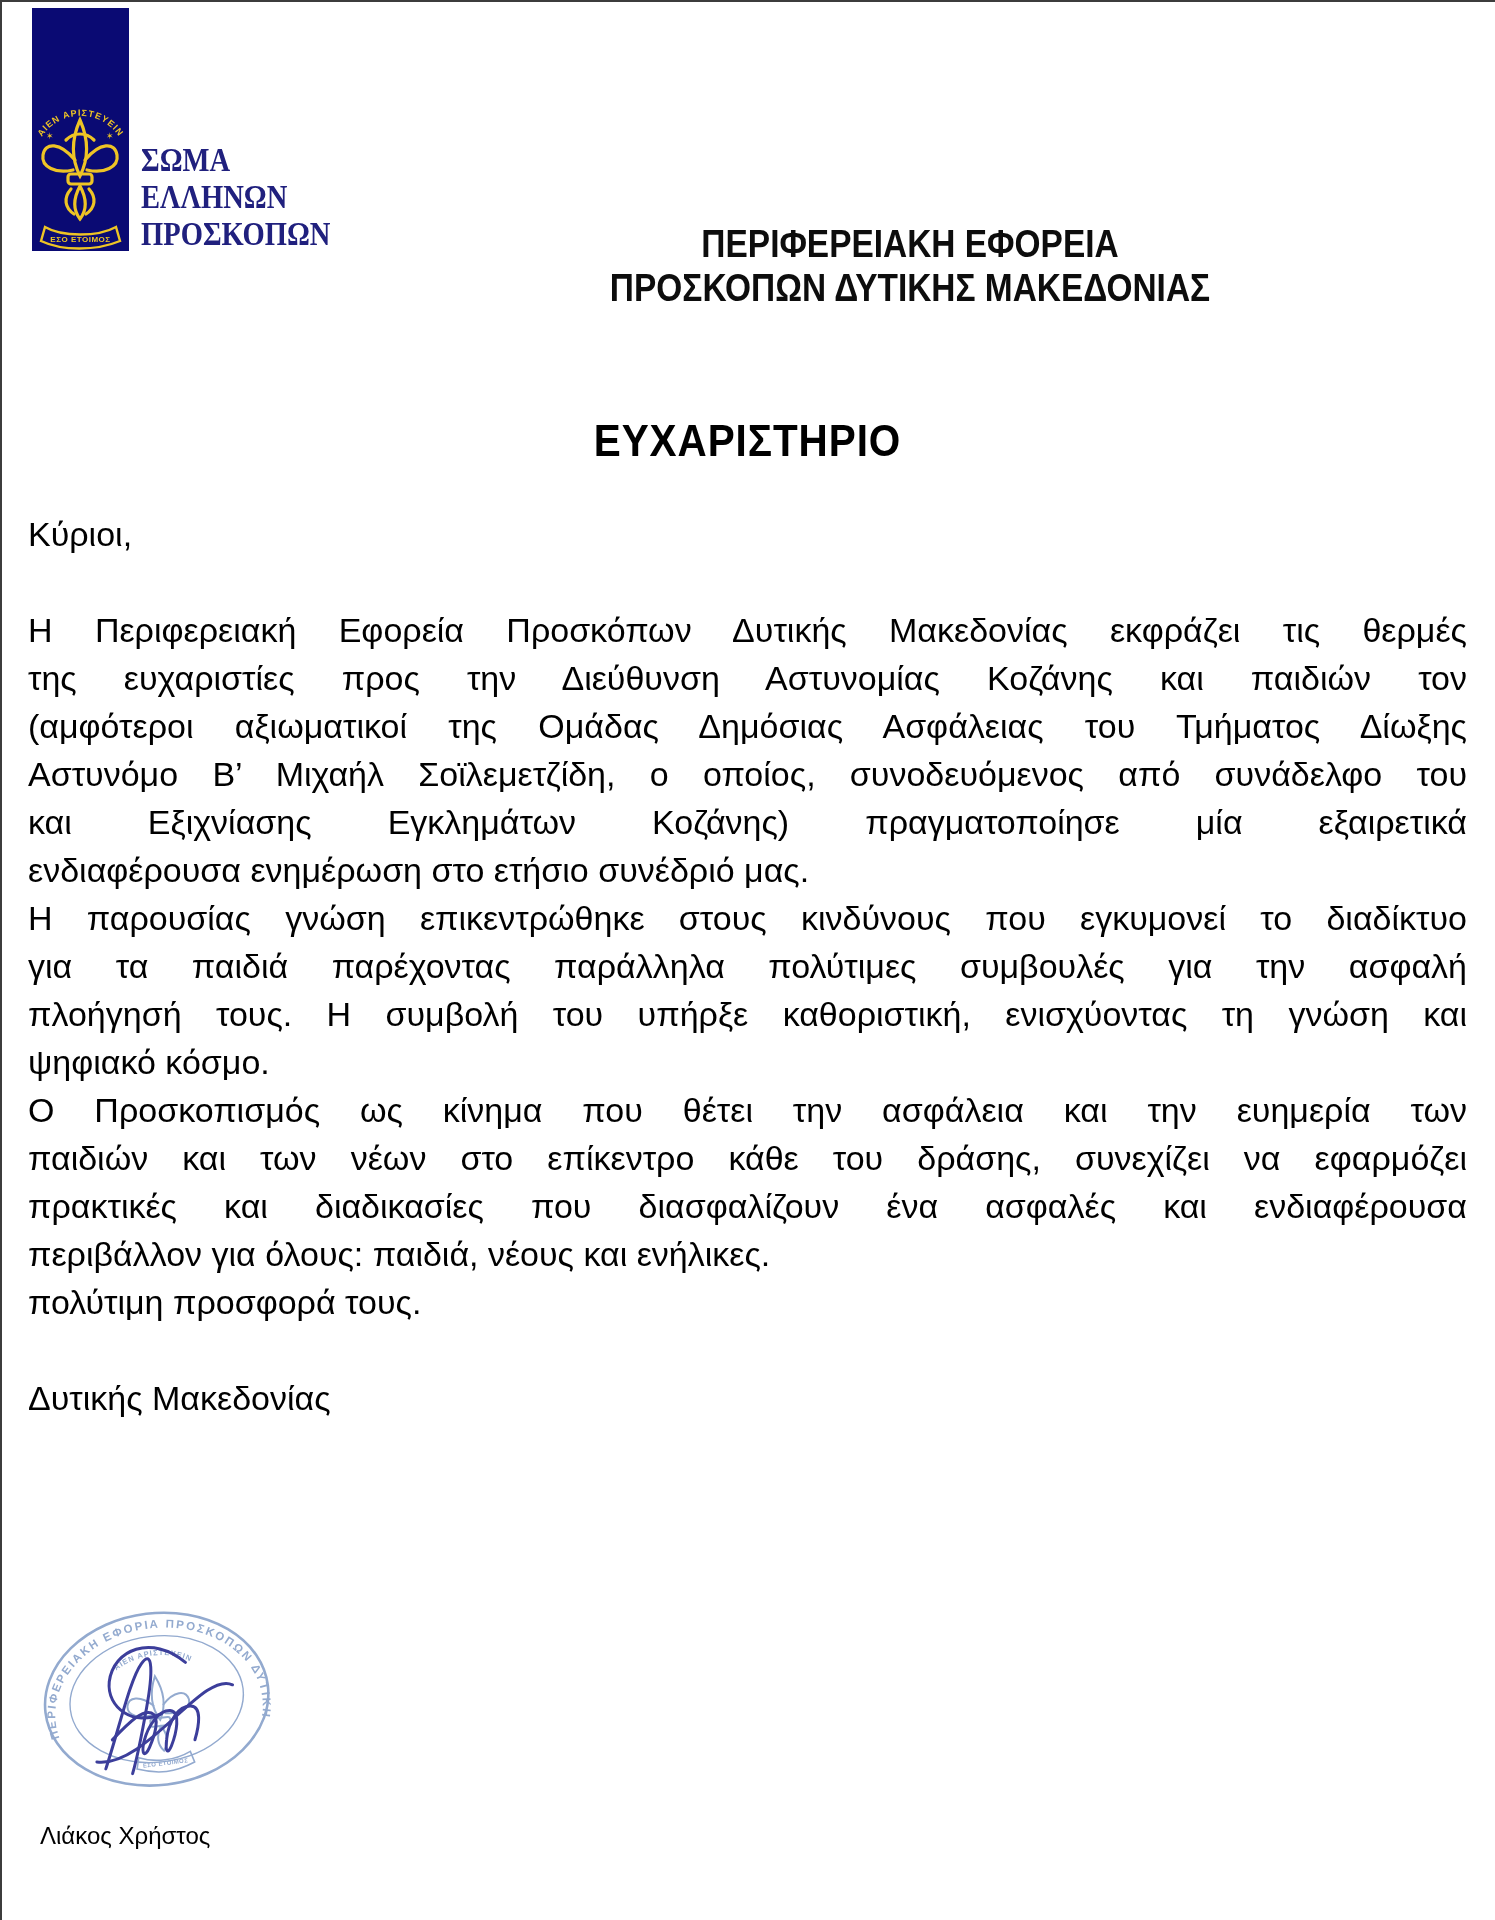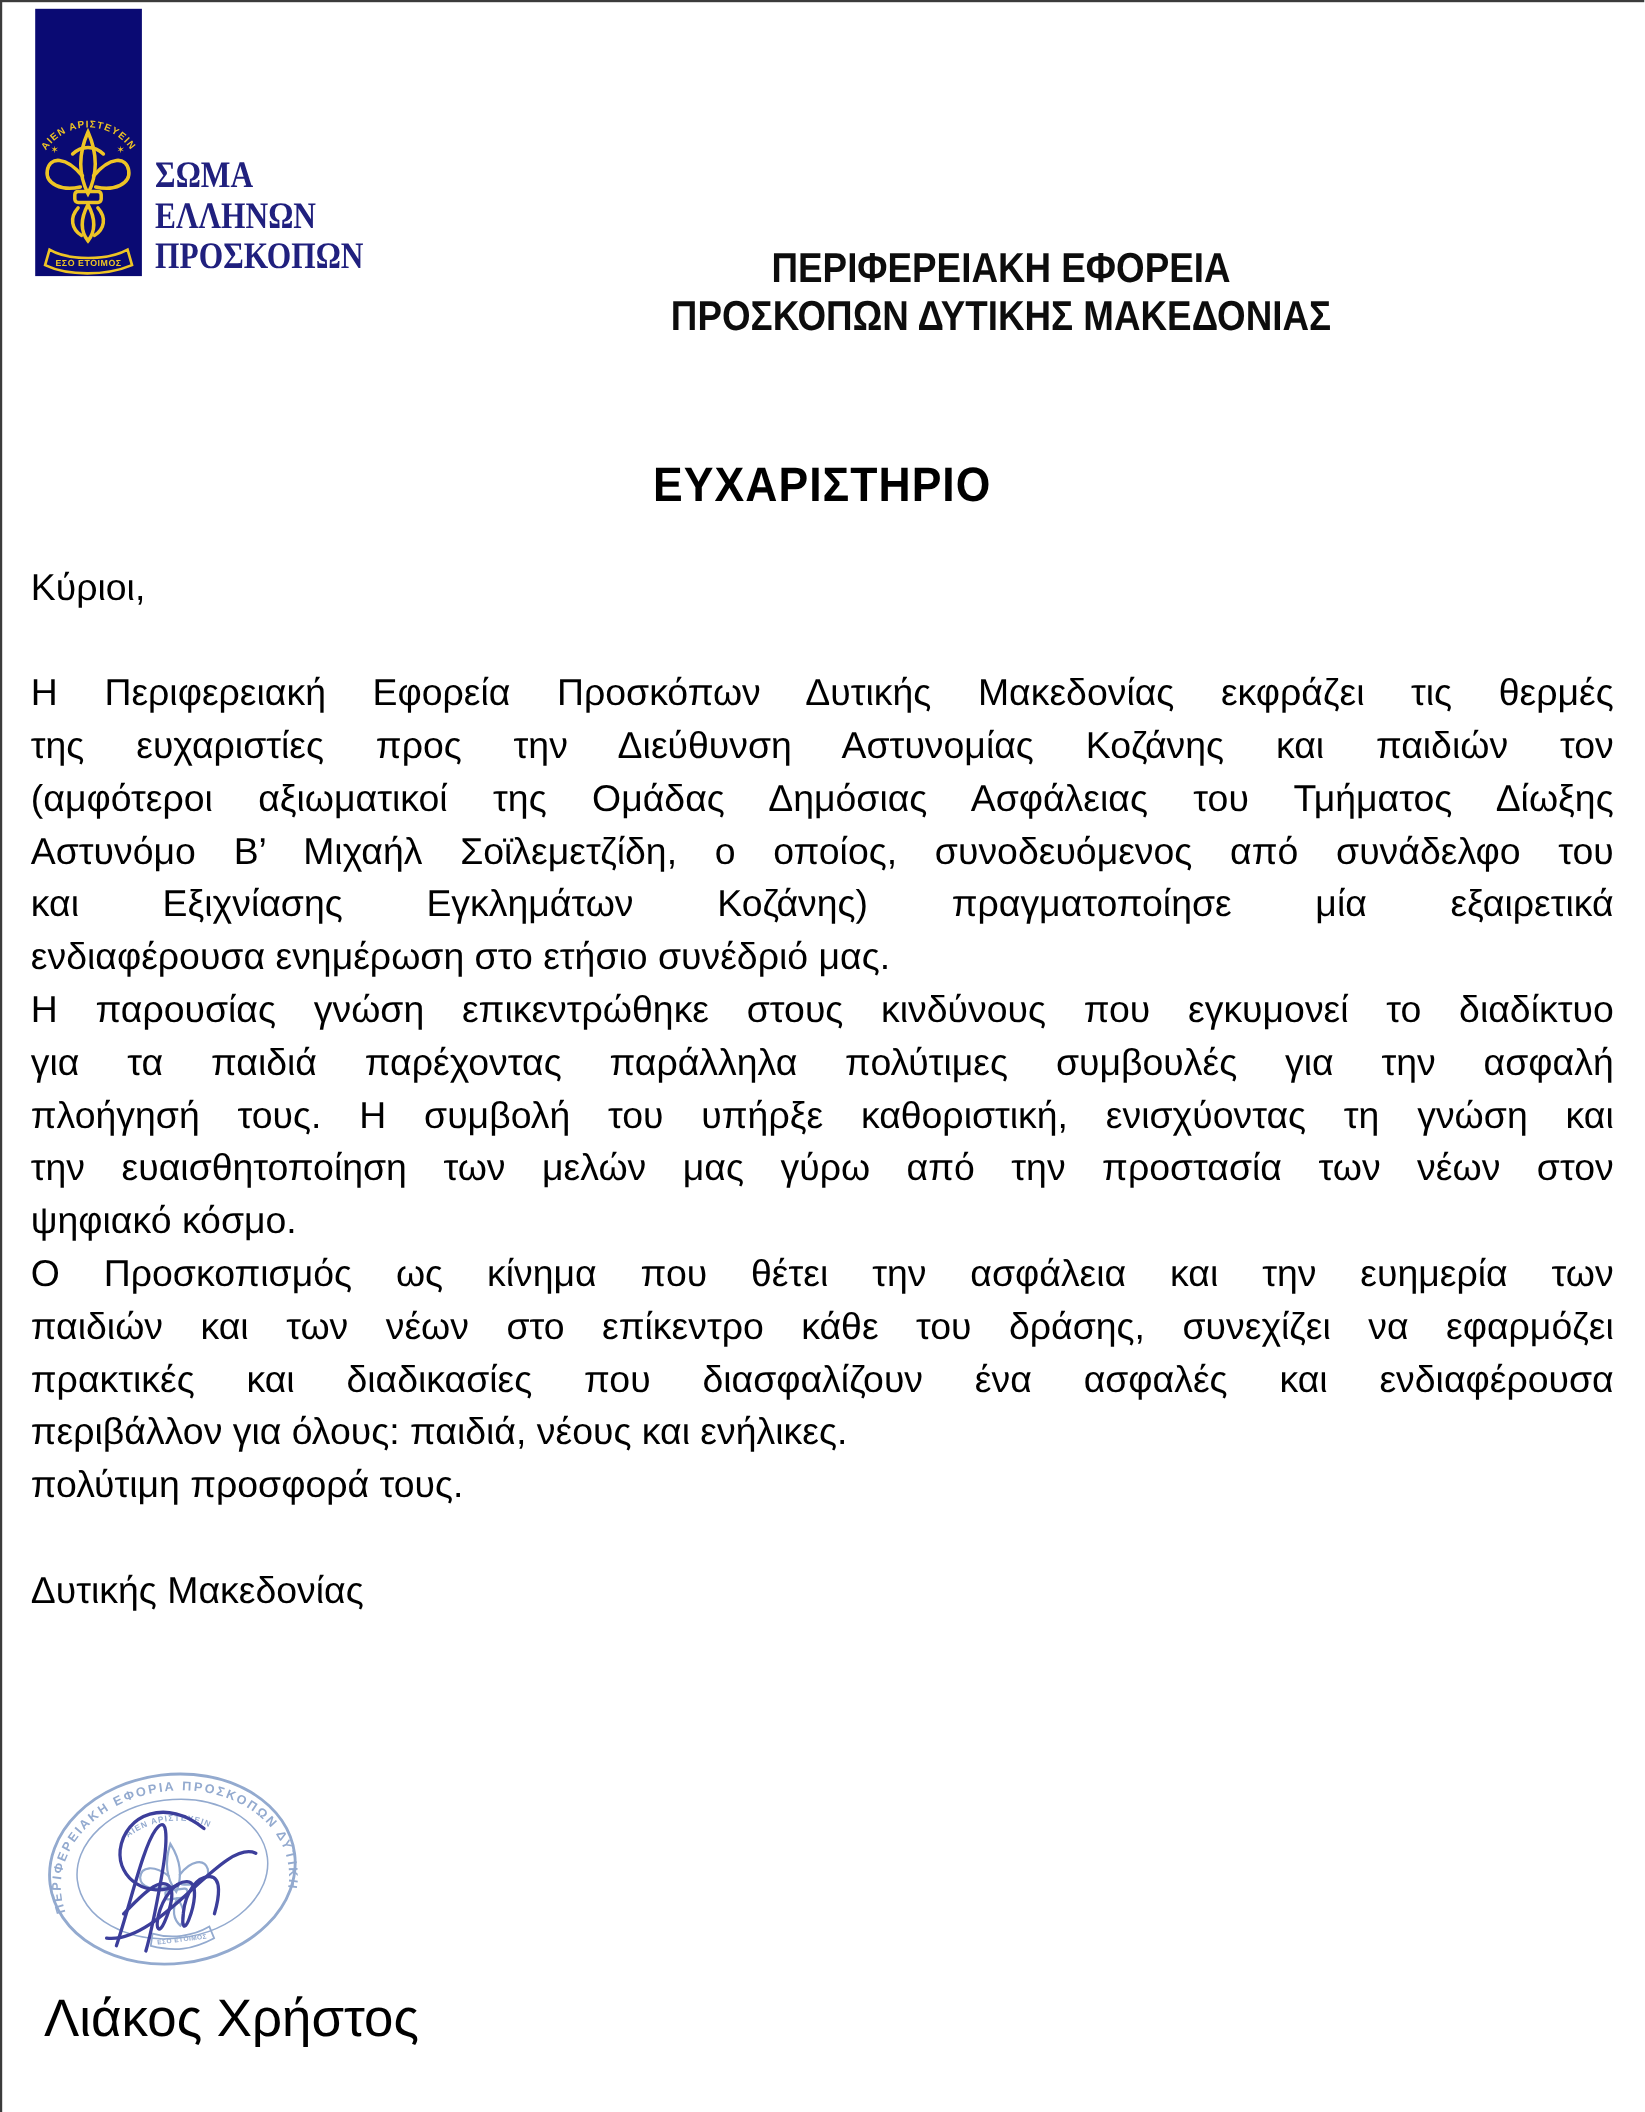--- a/index.html
+++ b/index.html
@@ -65,21 +65,21 @@
   
   .stamp-wrap {
     position: absolute; left: 38px; top: 1604px;
     width: 240px; height: 195px;
     transform: rotate(-7deg);
   }
   .stamp-wrap svg { display: block; width: 240px; height: 195px; }
 
   .signer-name {
     position: absolute; left: 40px; top: 1812px;
-    font-size: 48px; line-height: 48px;
+    font-size: 24px; line-height: 48px;
   }
 </style>
 </head>
 <body>
 
 <div class="edge-top"></div>
 <div class="edge-left"></div>
 
 <div class="logo-banner">
   <svg viewBox="0 0 97 243">
@@ -130,21 +130,20 @@
       <div class="line">της ευχαριστίες προς την Διεύθυνση Αστυνομίας Κοζάνης και παιδιών τον</div>
       <div class="line">(αμφότεροι αξιωματικοί της Ομάδας Δημόσιας Ασφάλειας του Τμήματος Δίωξης</div>
       <div class="line">Αστυνόμο Β’ Μιχαήλ Σοϊλεμετζίδη, ο οποίος, συνοδευόμενος από συνάδελφο του</div>
       <div class="line">και Εξιχνίασης Εγκλημάτων Κοζάνης) πραγματοποίησε μία εξαιρετικά</div>
       <div class="line">ενδιαφέρουσα ενημέρωση στο ετήσιο συνέδριό μας.</div>
     </div>
   <div class="para">
       <div class="line">Η παρουσίας γνώση επικεντρώθηκε στους κινδύνους που εγκυμονεί το διαδίκτυο</div>
       <div class="line">για τα παιδιά παρέχοντας παράλληλα πολύτιμες συμβουλές για την ασφαλή</div>
       <div class="line">πλοήγησή τους. Η συμβολή του υπήρξε καθοριστική, ενισχύοντας τη γνώση και</div>
-      <div class="line">την ευαισθητοποίηση των μελών μας γύρω από την προστασία των νέων στον</div>
       <div class="line">ψηφιακό κόσμο.</div>
     </div>
   <div class="para">
       <div class="line">Ο Προσκοπισμός ως κίνημα που θέτει την ασφάλεια και την ευημερία των</div>
       <div class="line">παιδιών και των νέων στο επίκεντρο κάθε του δράσης, συνεχίζει να εφαρμόζει</div>
       <div class="line">πρακτικές και διαδικασίες που διασφαλίζουν ένα ασφαλές και ενδιαφέρουσα</div>
       <div class="line">περιβάλλον για όλους: παιδιά, νέους και ενήλικες.</div>
     </div>
   <div class="para">
       <div class="line">πολύτιμη προσφορά τους.</div>

